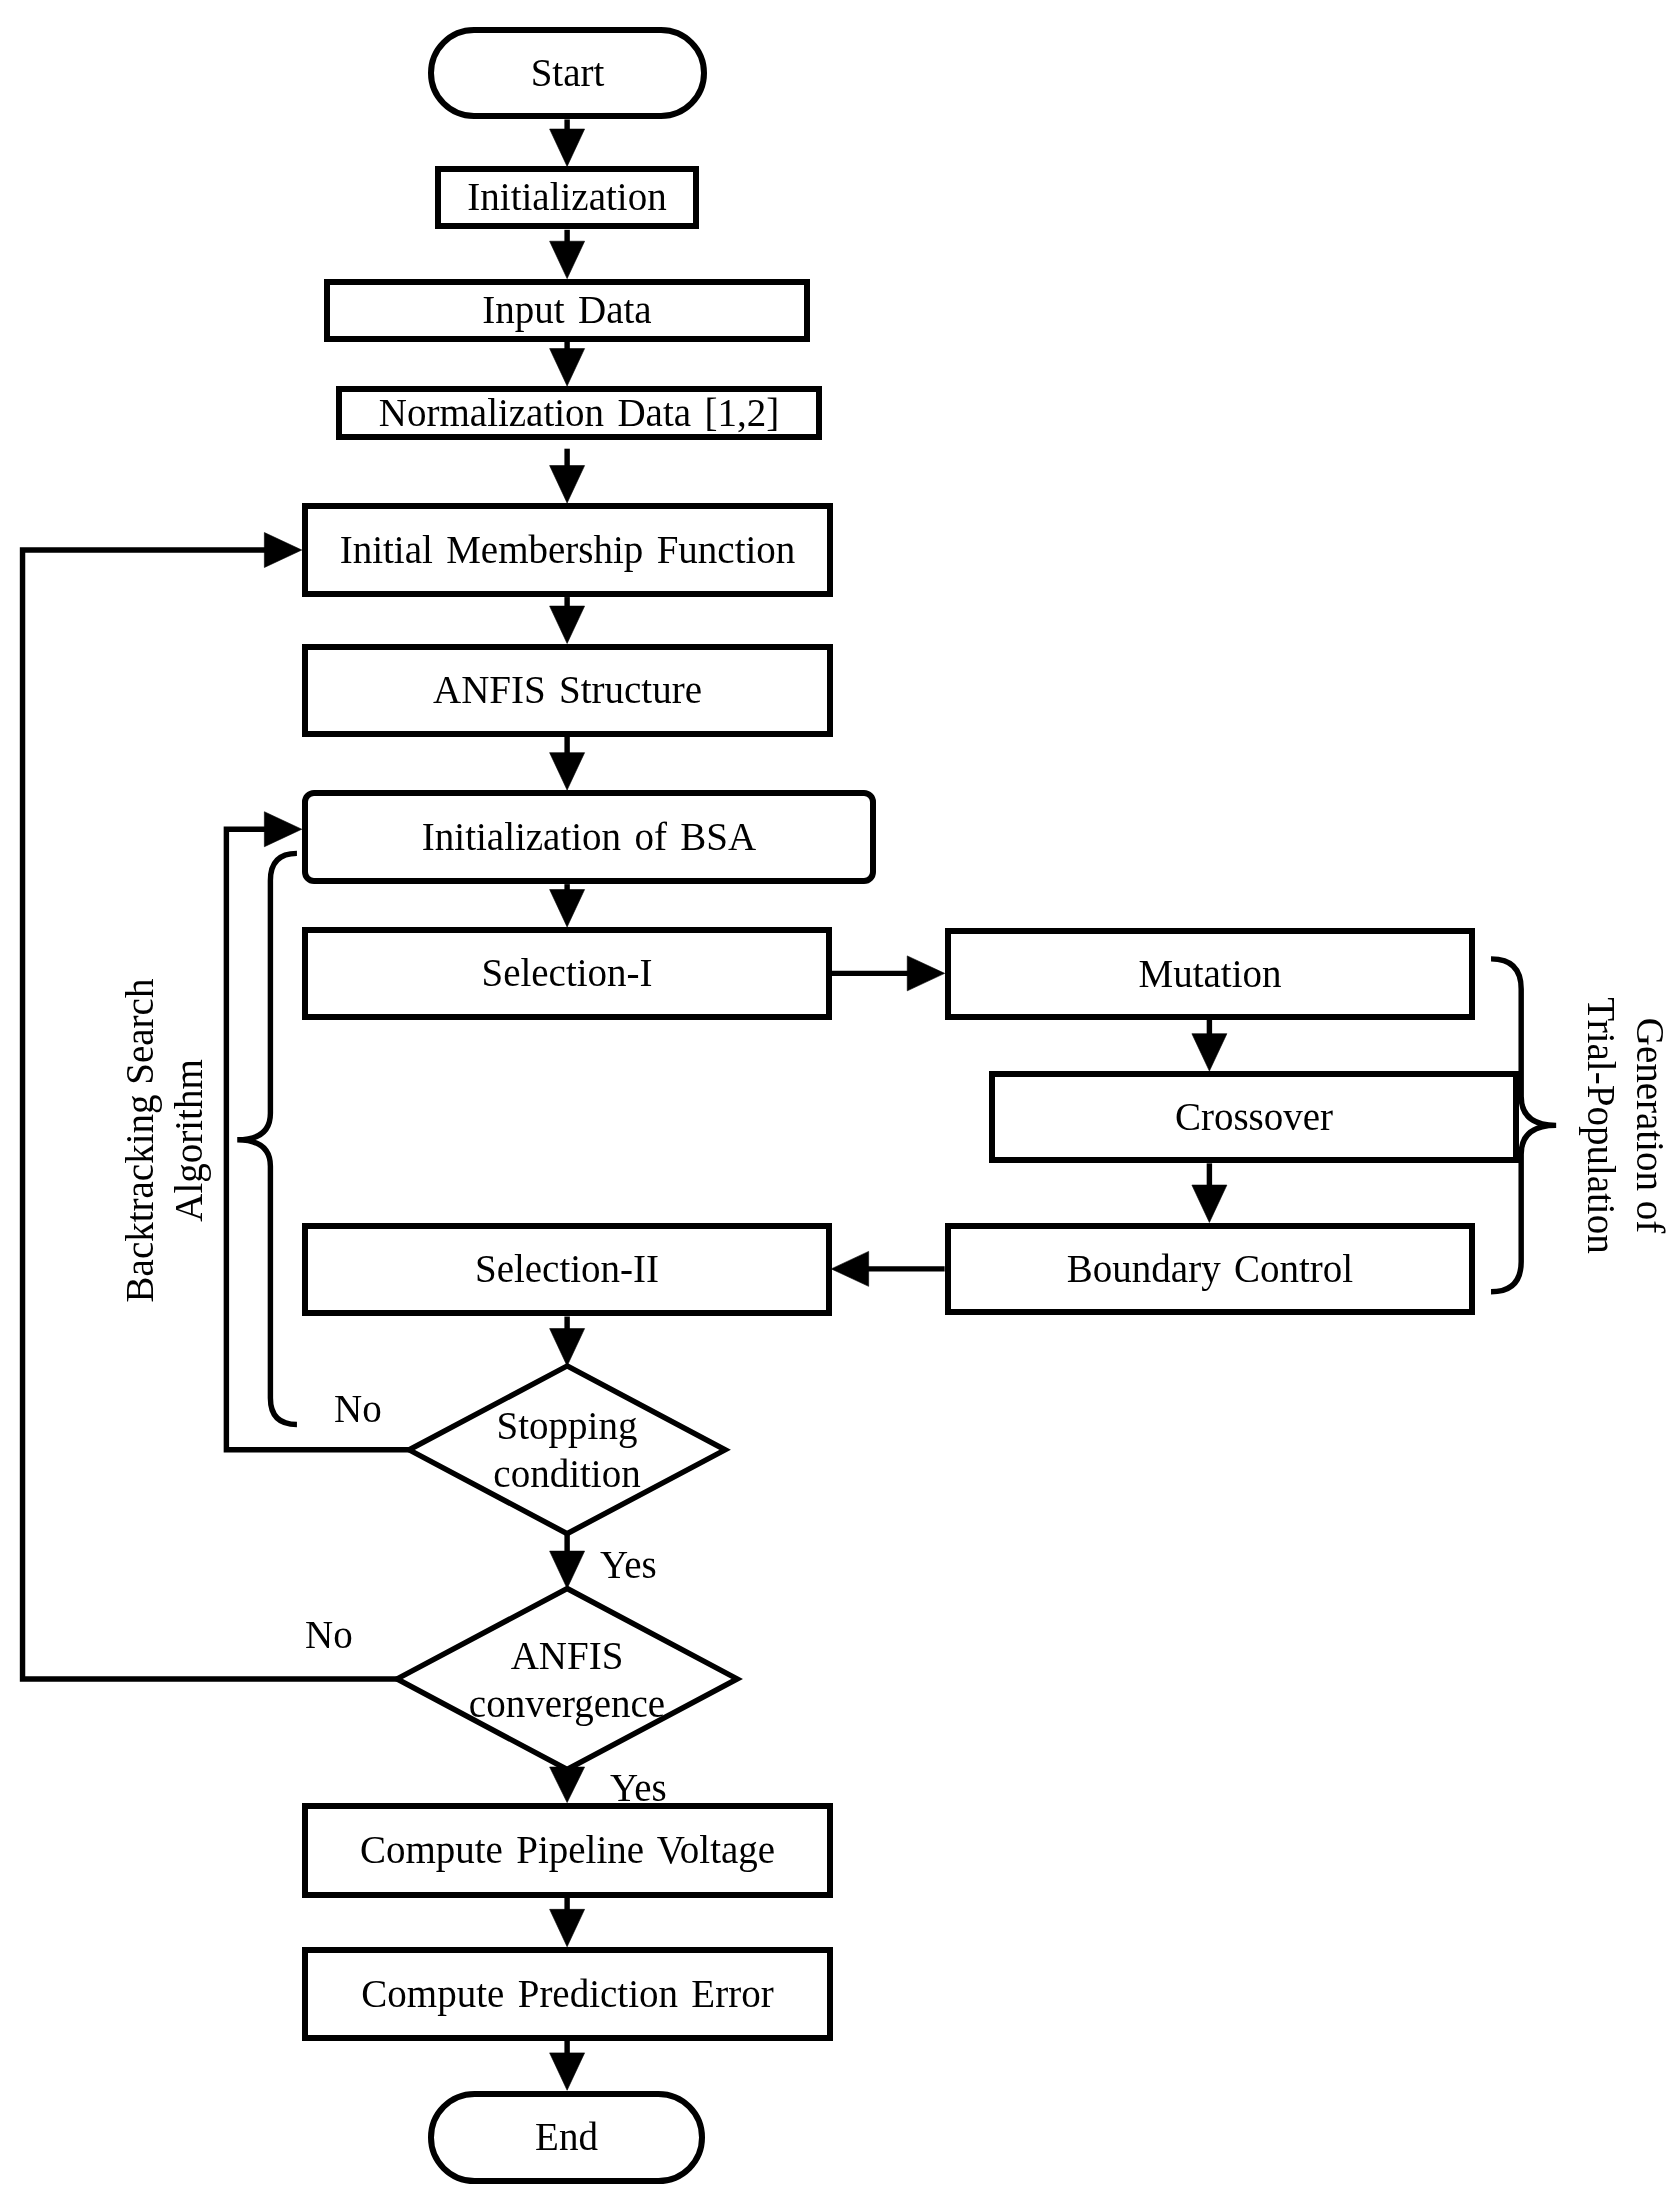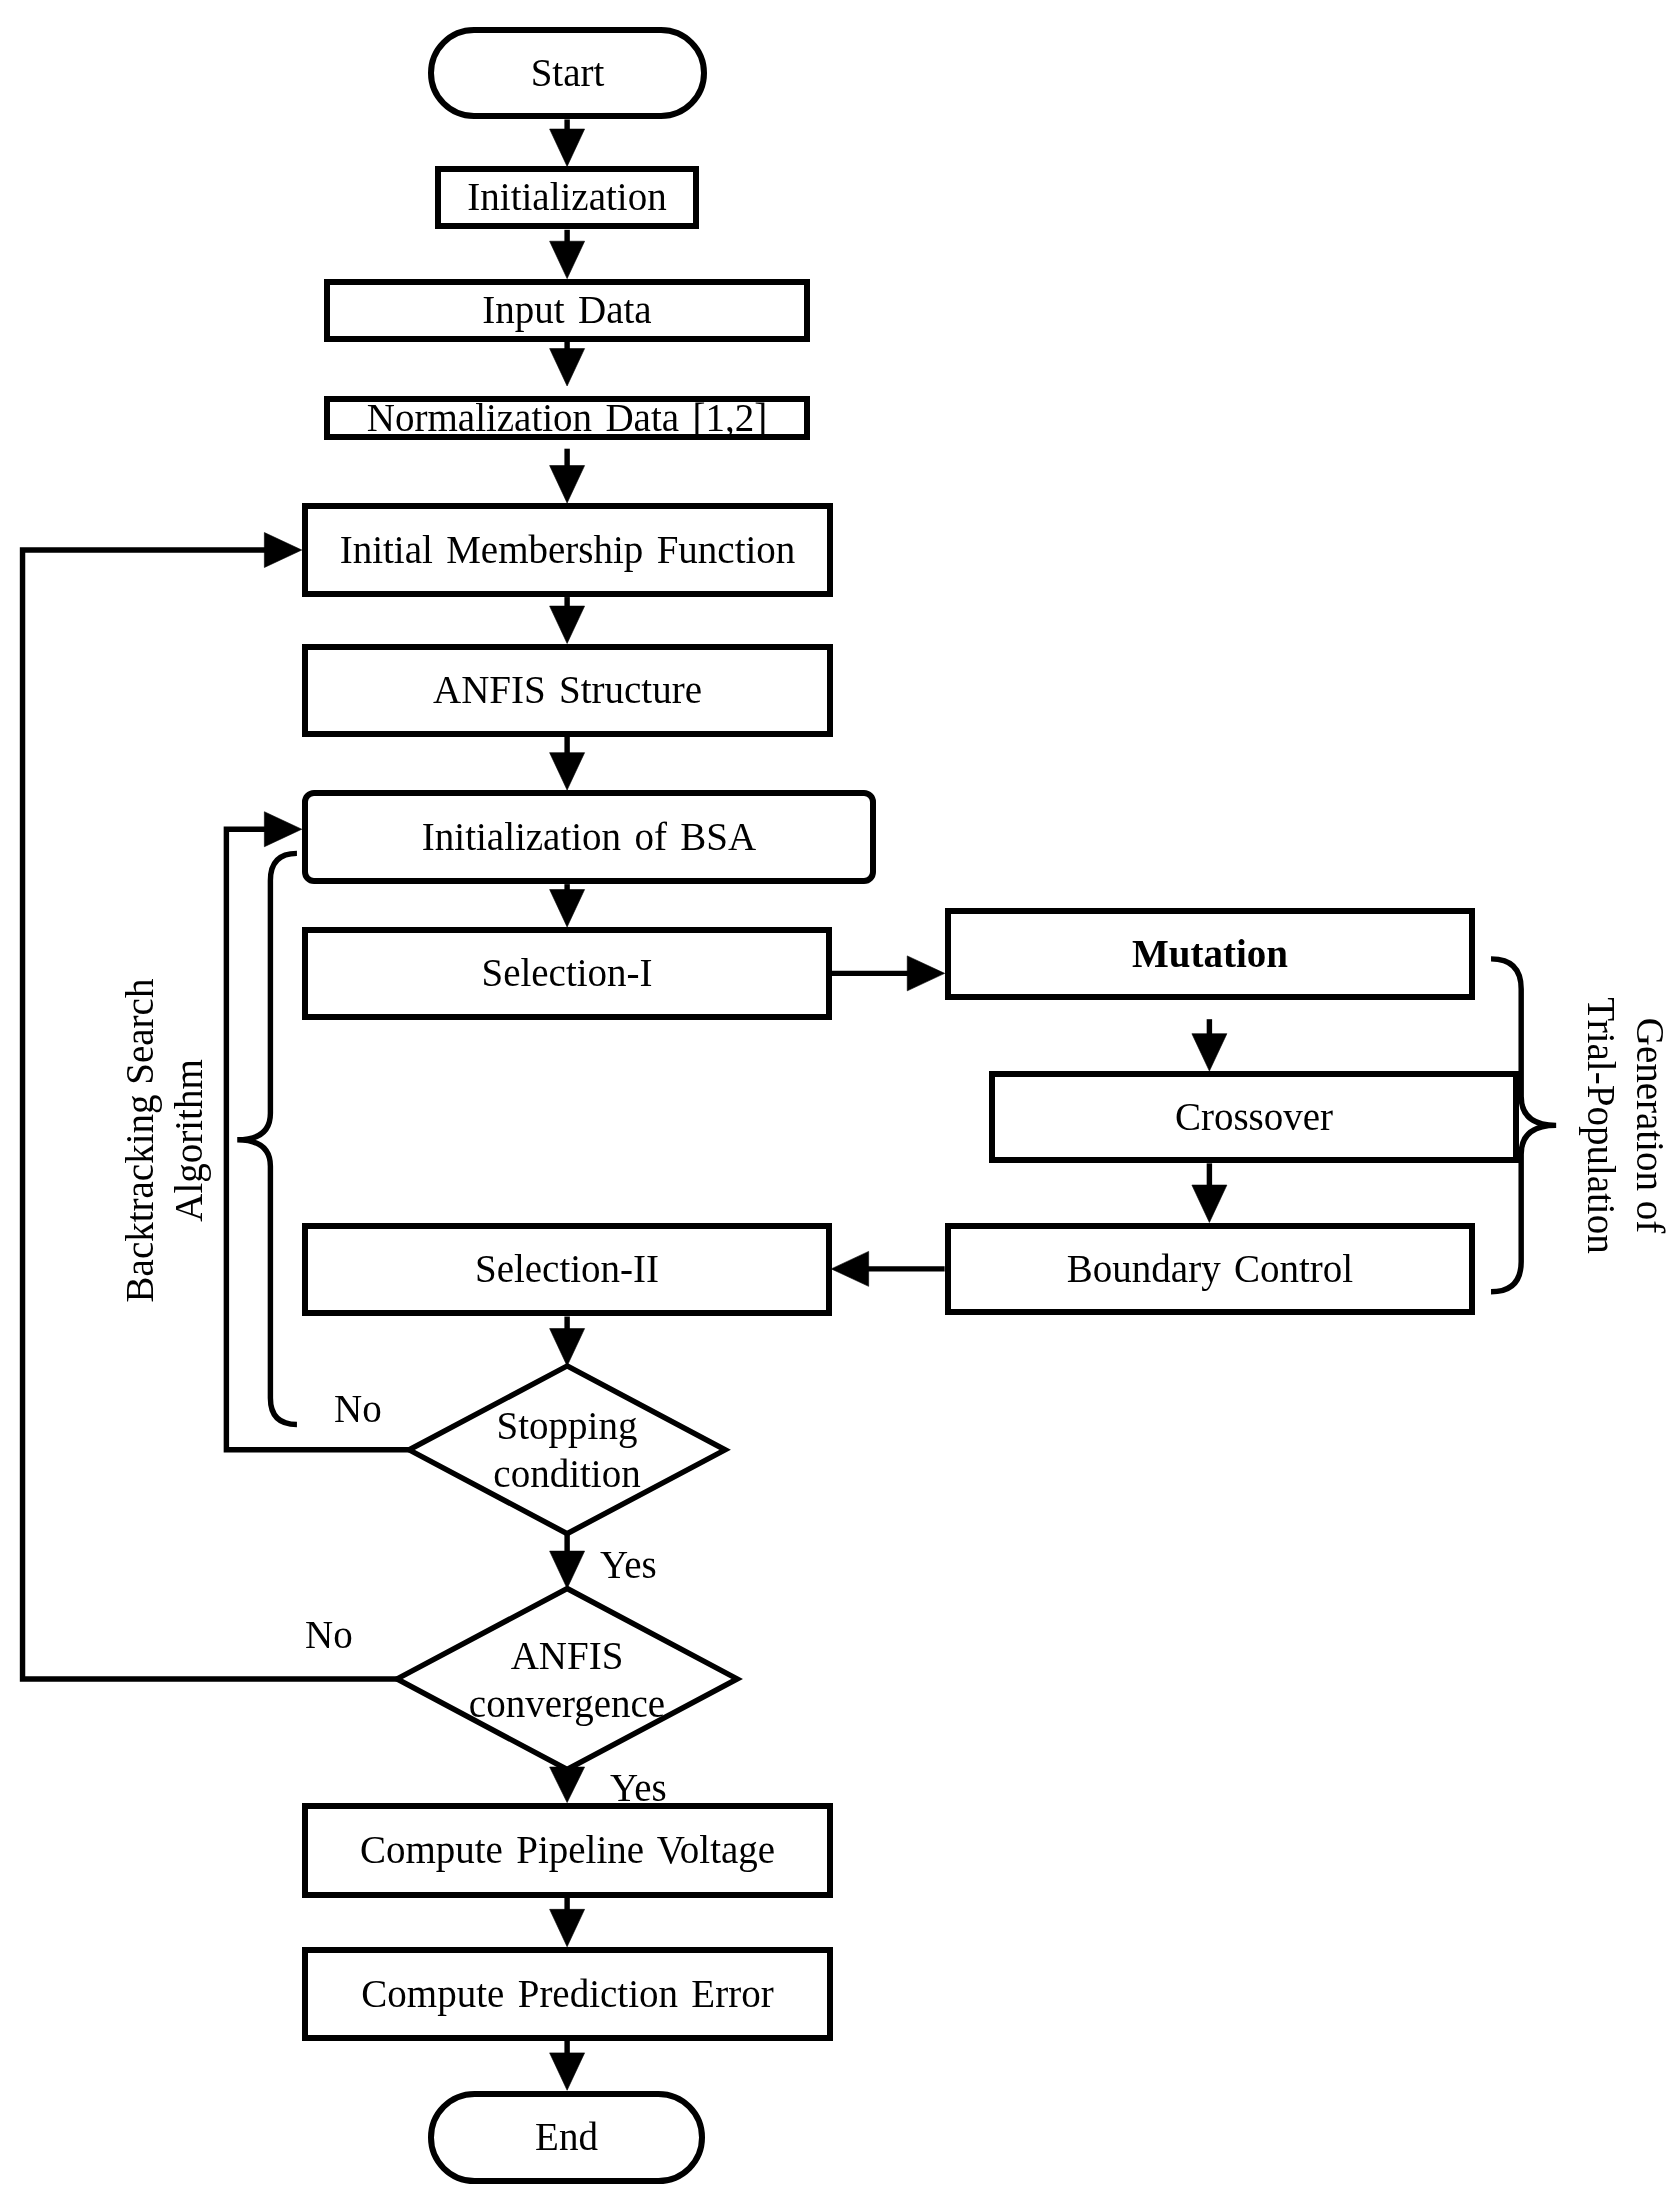--- a/index.html
+++ b/index.html
@@ -127,41 +127,41 @@
   </div>
 
   <div class="node" style="left:435px; top:166px; width:264px; height:63px;">
     <span>Initialization</span>
   </div>
 
   <div class="node" style="left:324px; top:279px; width:486px; height:63px;">
     <span>Input Data</span>
   </div>
 
-  <div class="node" style="left:324px; top:386px; width:486px; height:44px;margin-top:10px;">
+  <div class="node" style="left:336px; top:386px; width:486px; height:54px;">
     <span>Normalization Data [1,2]</span>
   </div>
 
   <div class="node" style="left:302px; top:503px; width:531px; height:94px;">
     <span>Initial Membership Function</span>
   </div>
 
   <div class="node" style="left:302px; top:644px; width:531px; height:93px;">
     <span>ANFIS Structure</span>
   </div>
 
   <div class="node" style="left:302px; top:790px; width:574px; height:94px;border-radius:12px;">
     <span>Initialization of BSA</span>
   </div>
 
   <div class="node" style="left:302px; top:927px; width:530px; height:93px;">
     <span>Selection-I</span>
   </div>
 
-  <div class="node" style="left:945px; top:908px; width:530px; height:92px;font-weight:bold;">
+  <div class="node" style="left:945px; top:928px; width:530px; height:92px;">
     <span>Mutation</span>
   </div>
 
   <div class="node" style="left:945px; top:1071px; width:530px; height:92px;margin-left:44px;">
     <span>Crossover</span>
   </div>
 
   <div class="node" style="left:945px; top:1223px; width:530px; height:92px;">
     <span>Boundary Control</span>
   </div>

